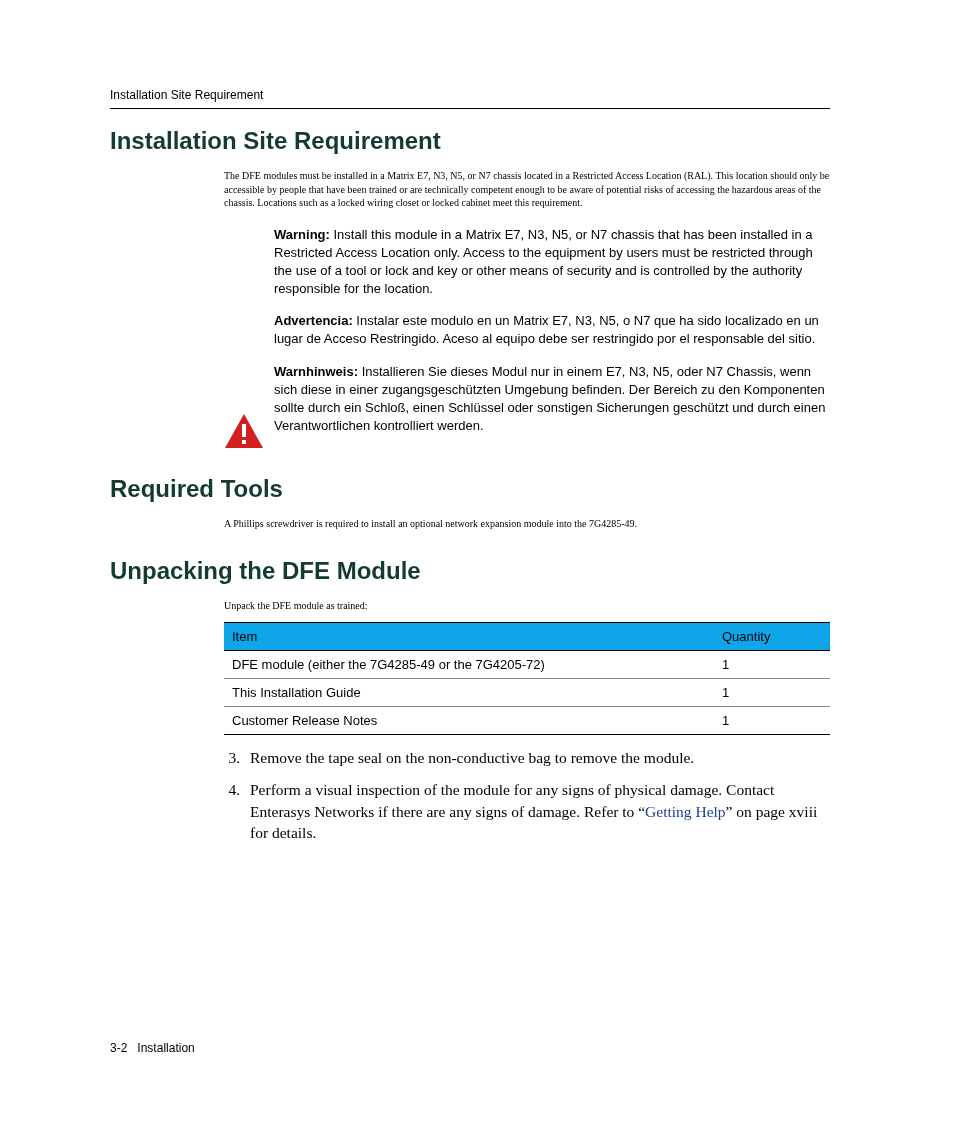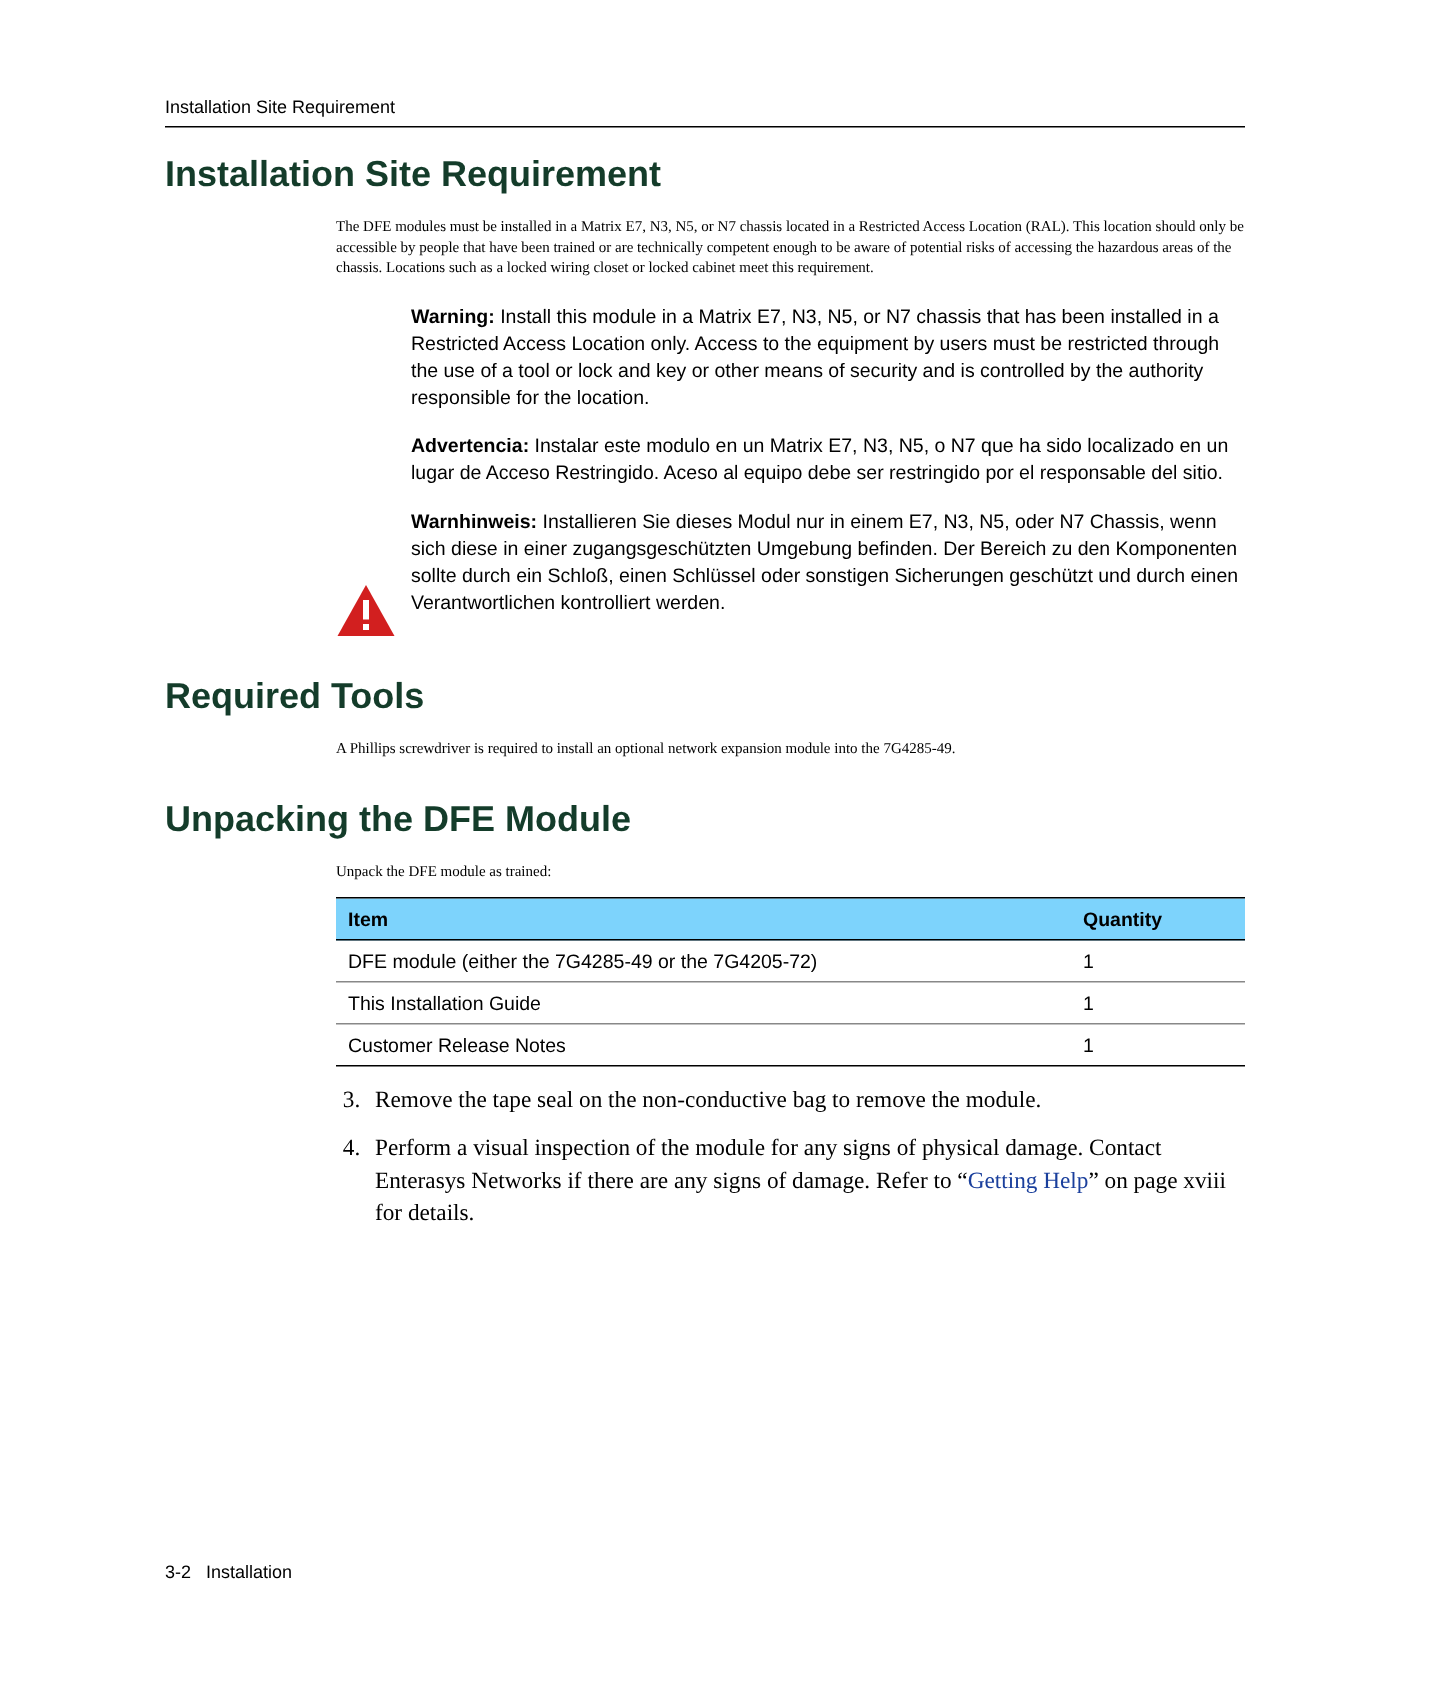--- a/index.html
+++ b/index.html
@@ -8,21 +8,21 @@
     background: #ffffff;
     width: 954px;
   }
   .page {
     width: 940px;
     height: 1123px;
     position: relative;
     font-family: "Palatino Linotype", "Book Antiqua", Palatino, Georgia, serif;
     color: #000;
     box-sizing: border-box;
-    padding: 64px 110px 0 110px;
+    padding: 88px 110px 0 110px;
   }
   .running-header {
     font-family: Arial, Helvetica, sans-serif;
     font-size: 12px;
     color: #000;
     margin-bottom: 6px;
   }
   .hr-top {
     border: none;
     border-top: 1px solid #000;
@@ -90,22 +90,22 @@
     border-collapse: collapse;
     font-family: Arial, Helvetica, sans-serif;
     font-size: 13px;
     margin-bottom: 12px;
   }
   table.carton th {
     text-align: left;
     padding: 6px 8px;
     border-top: 1.5px solid #000;
     border-bottom: 1px solid #000;
-    background: #7dd3fc;
-    font-weight: bold;
+    background: #0ea5e9;
+    font-weight: normal;
   }
   table.carton th.qty, table.carton td.qty {
     text-align: left;
     width: 100px;
   }
   table.carton td {
     padding: 6px 8px;
     border-bottom: 1px solid #888;
   }
   table.carton tr:last-child td {

